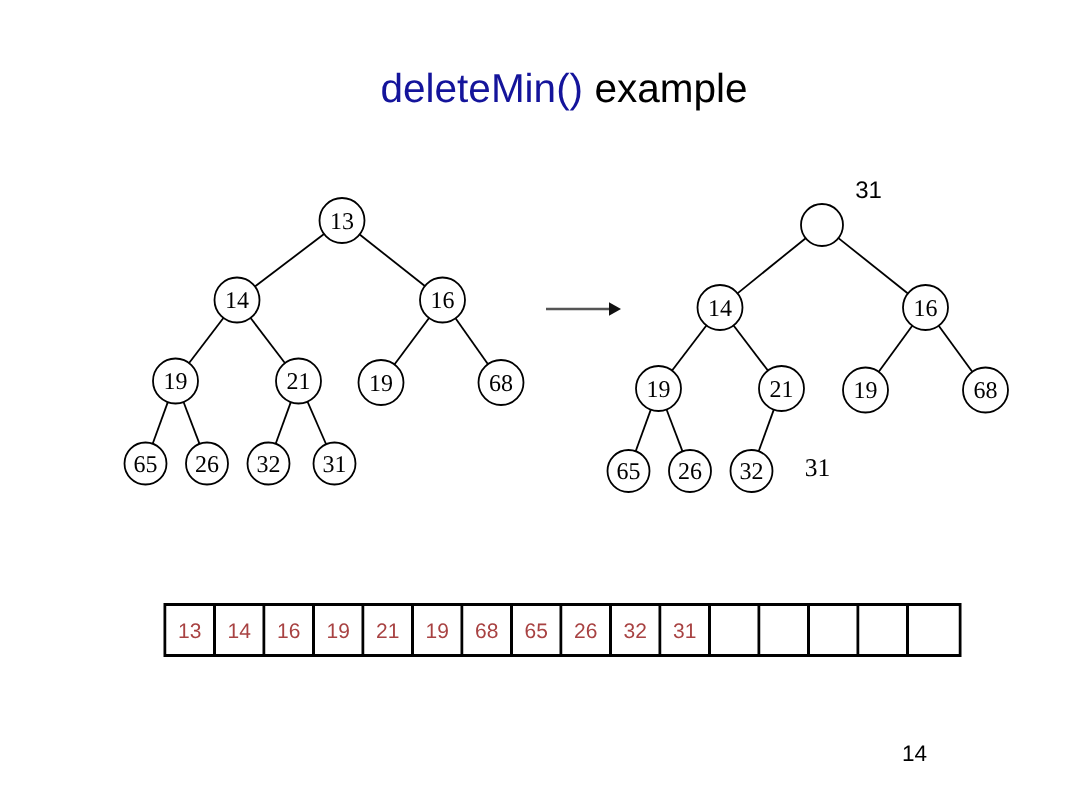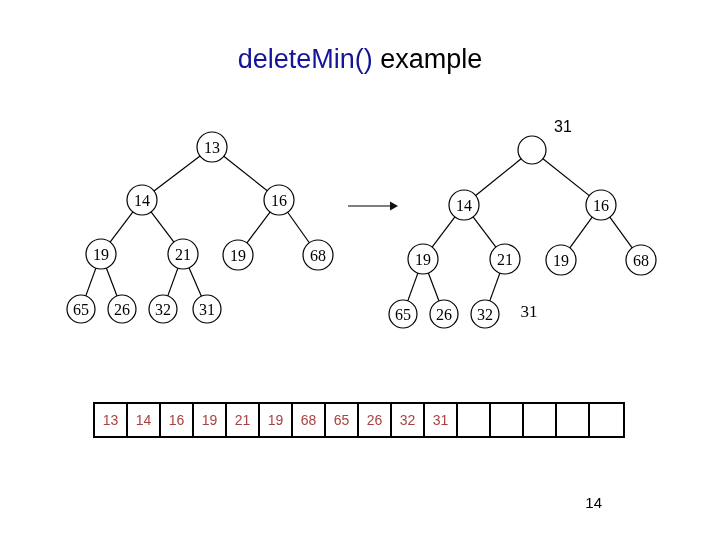--- a/index.html
+++ b/index.html
@@ -9,21 +9,21 @@
   }
   body {
     width: 720px;
     height: 540px;
     position: relative;
     overflow: hidden;
     font-family: "Liberation Sans", sans-serif;
   }
   #slide {
     position: absolute;
-    left: 0; top: 0;
+    left: 16px; top: 0;
     width: 626px;
     height: 540px;
     background: #ffffff;
   }
   #slide-title {
     position: absolute;
     left: 0;
     top: 44px;
     width: 720px;
     text-align: center;

